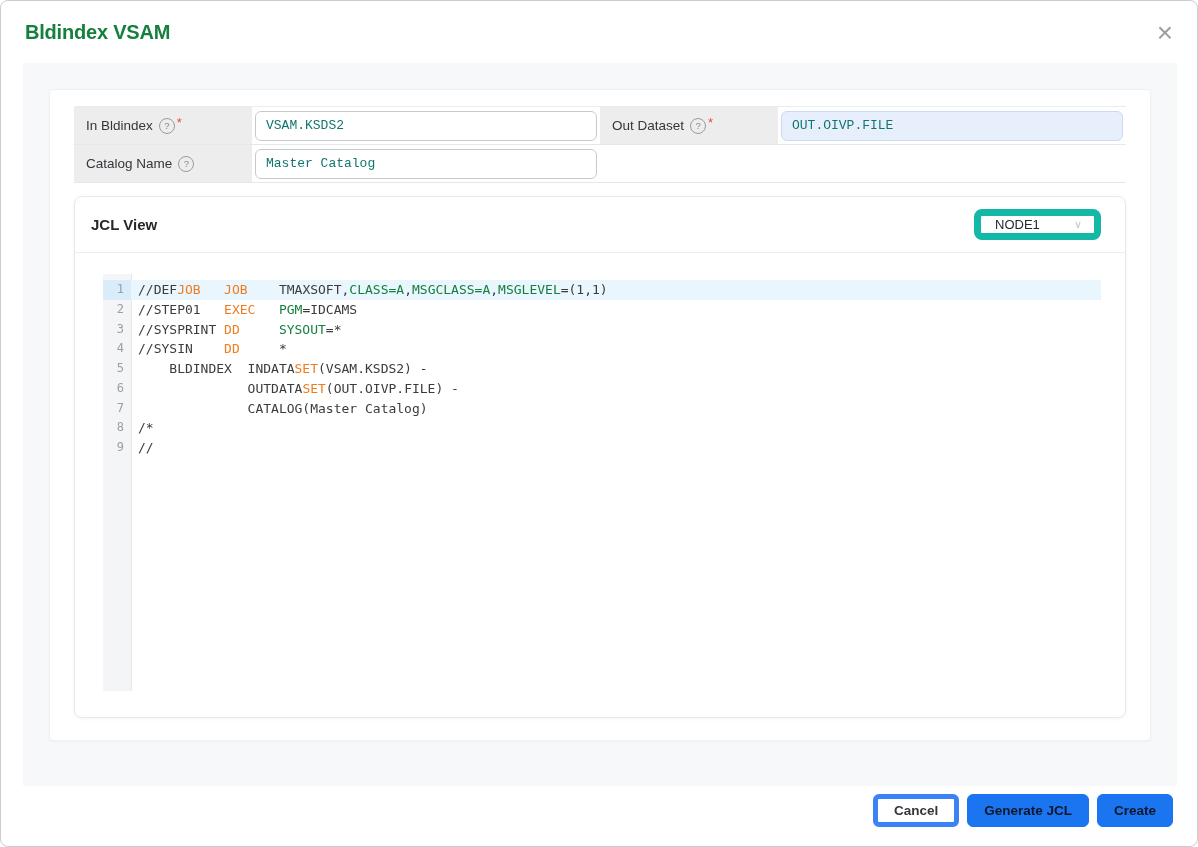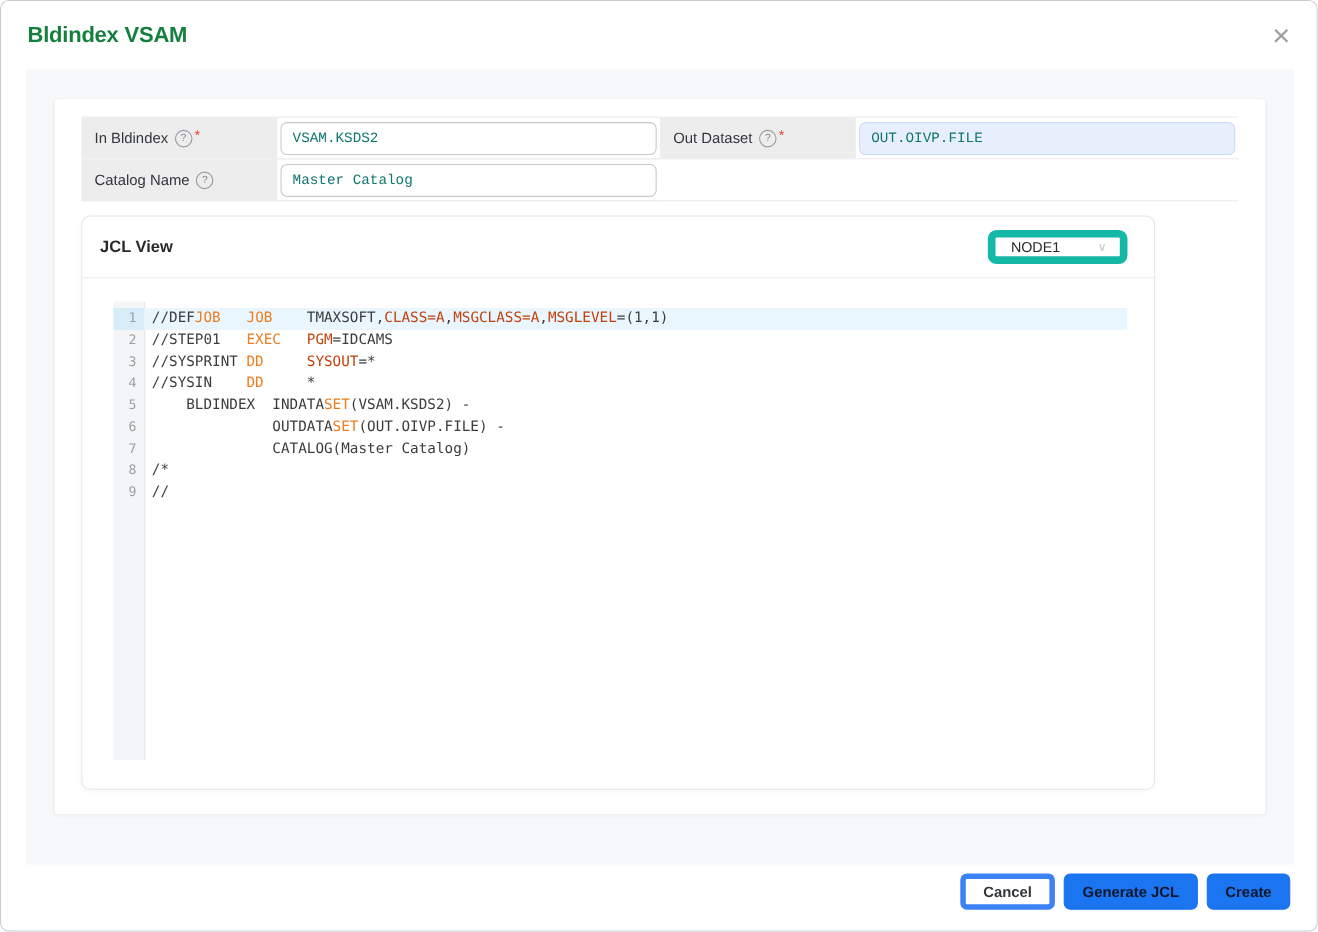--- a/index.html
+++ b/index.html
@@ -44,21 +44,21 @@
   }
   input.txt.focused { background:#e8effc; border-color:#ccd9f2; }
   .help {
     display:inline-flex; width:14px; height:14px; border:1px solid #989ba0; border-radius:50%;
     color:#85888d; font-size:9.5px; line-height:1; align-items:center; justify-content:center;
     margin-left:6px; flex:none;
   }
   .req { color:#f0483e; margin-left:2px; font-size:13px; position:relative; top:-3px; }
   
   .jclpanel {
-    position:absolute; left:24px; top:106px; width:976px; height:522px;
+    position:absolute; left:24px; top:106px; width:1052px; height:522px;
     border:1px solid #e7e8ea; border-radius:8px; background:#fff;
     box-shadow:0 1px 4px rgba(0,0,0,0.04); box-sizing:border-box;
   }
   .jclhead {
     height:56px; display:flex; align-items:center; justify-content:space-between;
     padding:0 24px 0 16px; border-bottom:1px solid #ececee; box-sizing:border-box;
   }
   .jcltitle { font-size:15px; font-weight:700; color:#26282b; }
   .nodesel {
     width:127px; height:31px; border:7px solid #14b8a6; border-radius:8px;
@@ -80,21 +80,21 @@
   .ed-row { display:flex; height:19.75px; line-height:19.75px; }
   .ln {
     width:28px; flex:none; text-align:right; padding-right:7px; box-sizing:border-box;
     font-size:12px; color:#9aa0a6;
   }
   .lc { flex:1; padding-left:7px; white-space:pre; font-size:13px; color:#3c3c3c; }
   .ed-row.active .ln { background:#d9ecf9; }
   .ed-row.active .lc { background:#eaf6fd; }
   .tok-p { color:#3c3c3c; }
   .tok-k { color:#ed7d1f; }
-  .tok-g { color:#c2410c; }
+  .tok-g { color:#15803d; }
   
   .footer { position:absolute; right:24px; bottom:19px; display:flex; gap:8px; }
   .btn {
     height:33px; border-radius:6px; font-size:13.5px; font-weight:700;
     display:flex; align-items:center; justify-content:center; padding:0 16px;
     cursor:pointer; font-family:"Liberation Sans", sans-serif; box-sizing:border-box;
   }
   .btn-cancel { background:#fff; border:5px solid #3b82f6; color:#33363a; }
   .btn-primary { background:#1b74f0; border:1px solid #1b74f0; color:#0f172a; }
 </style>

